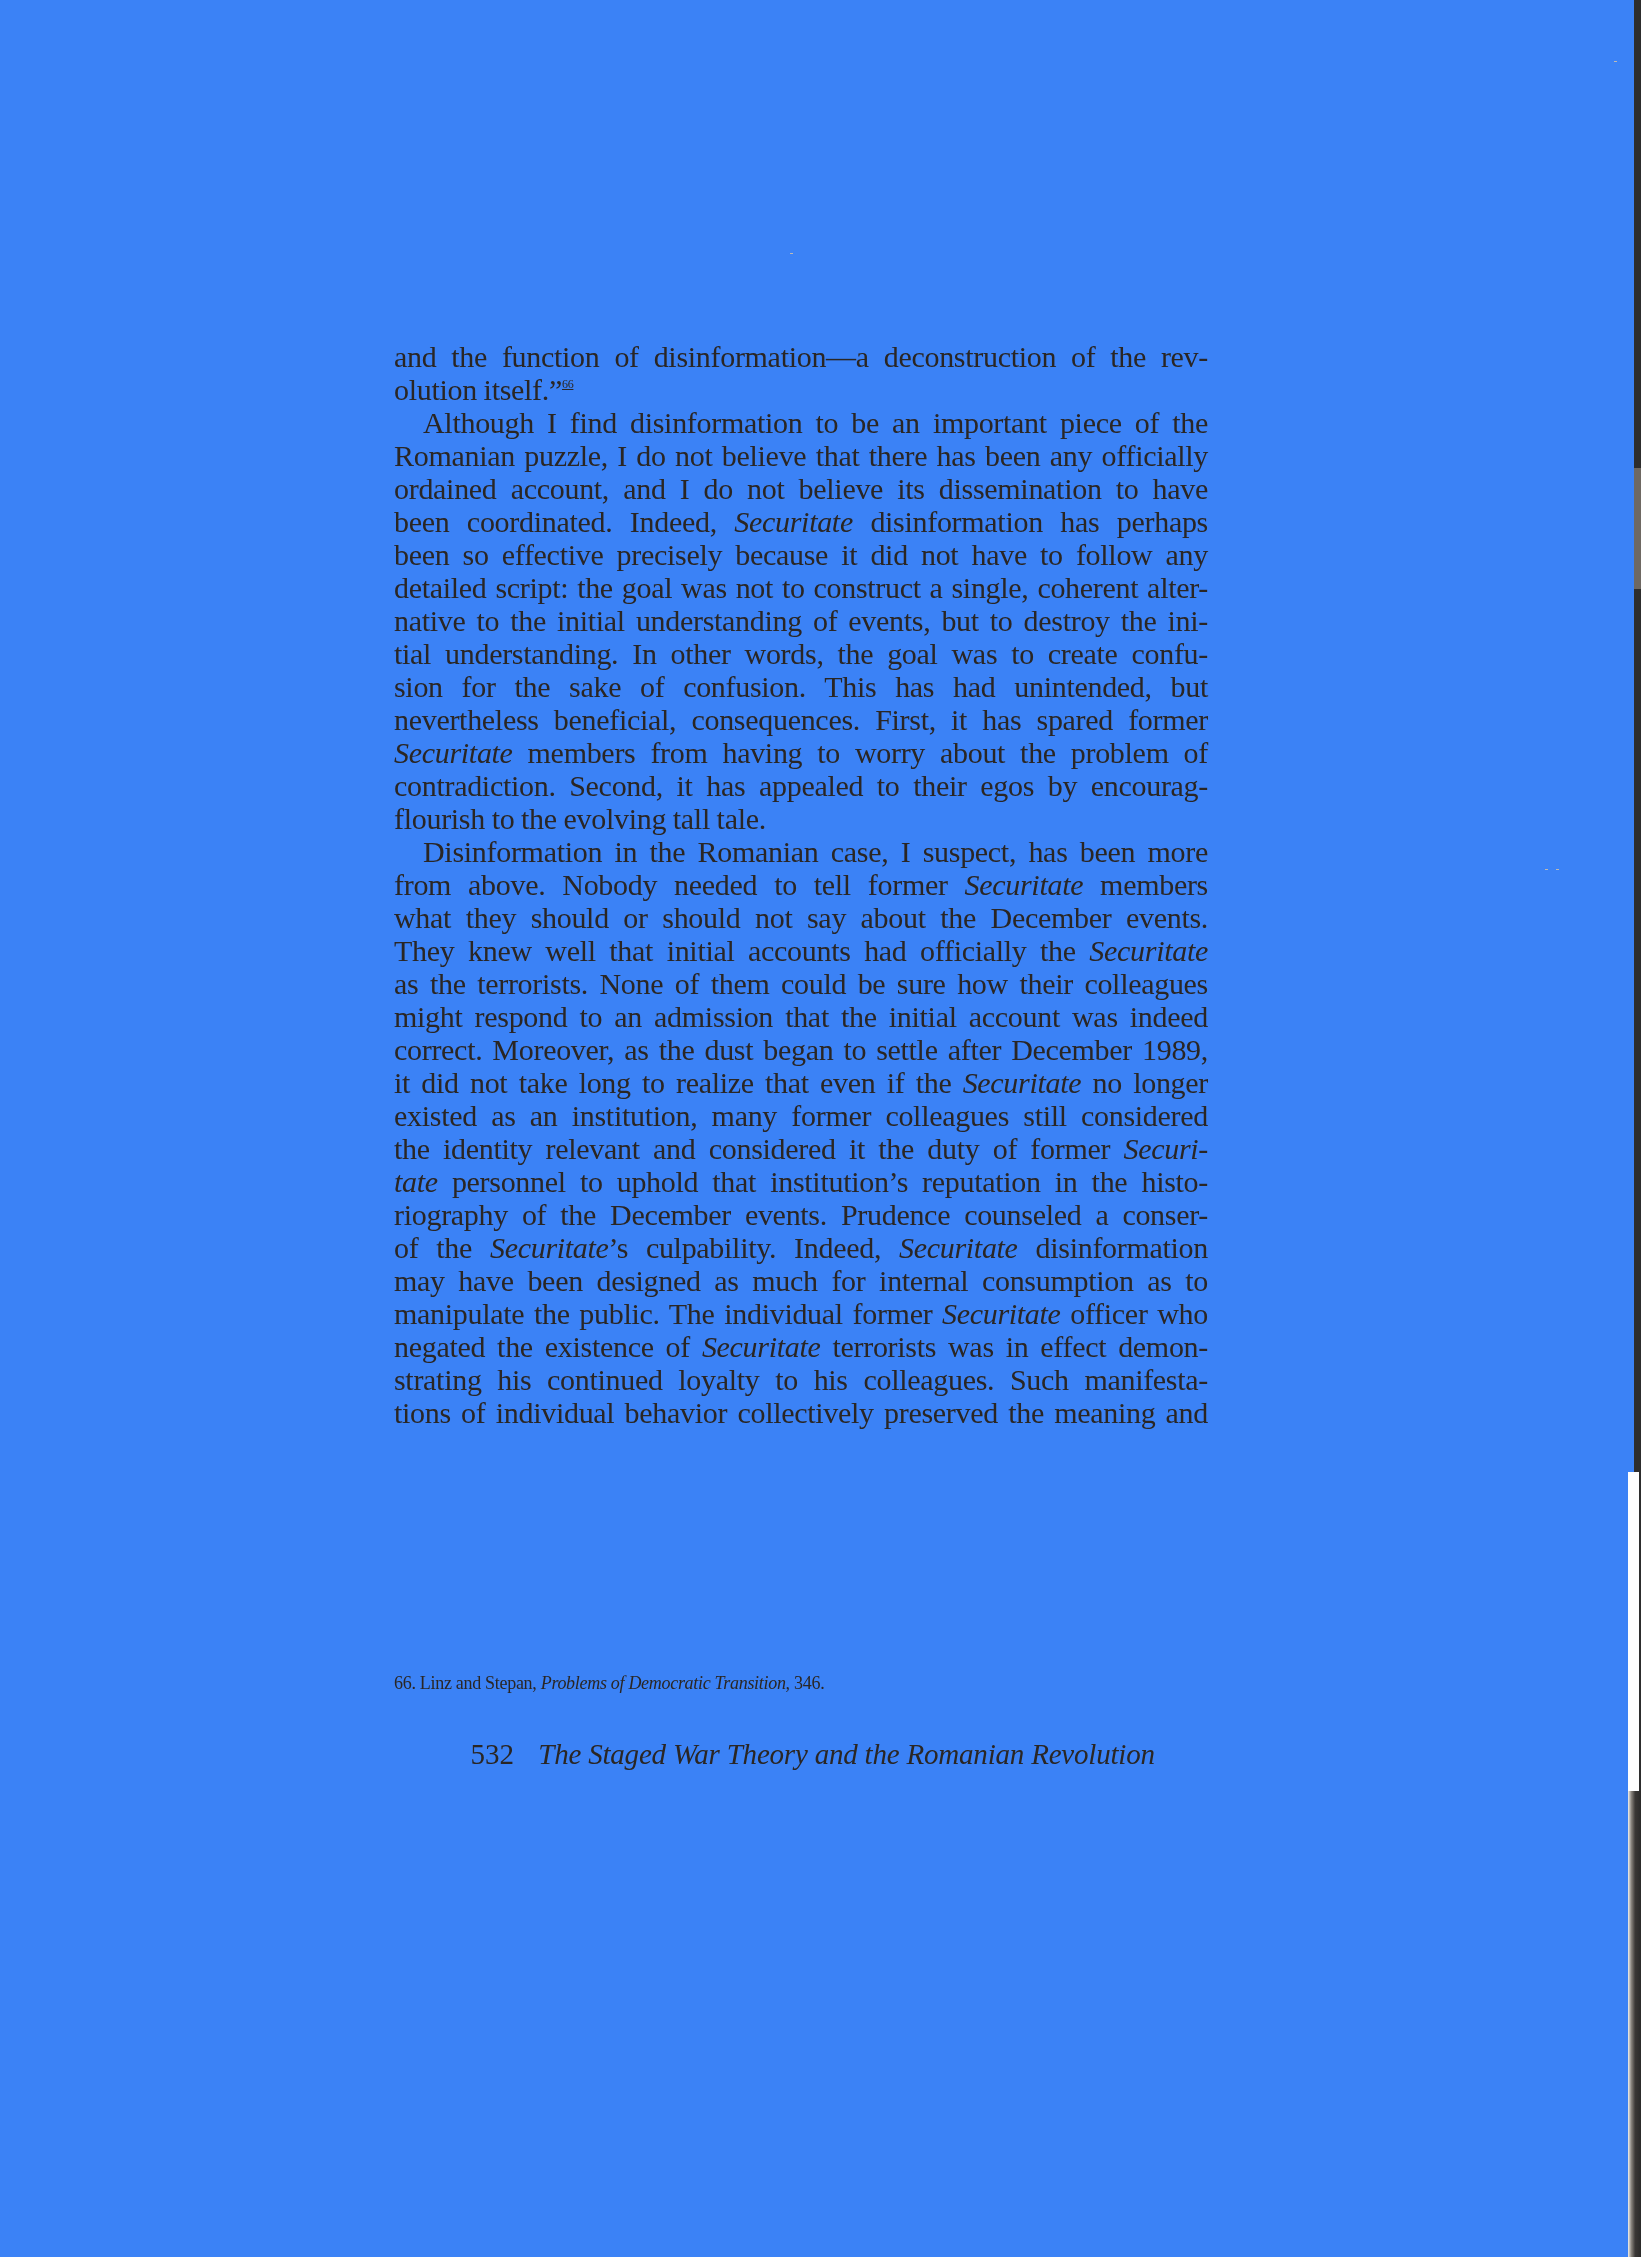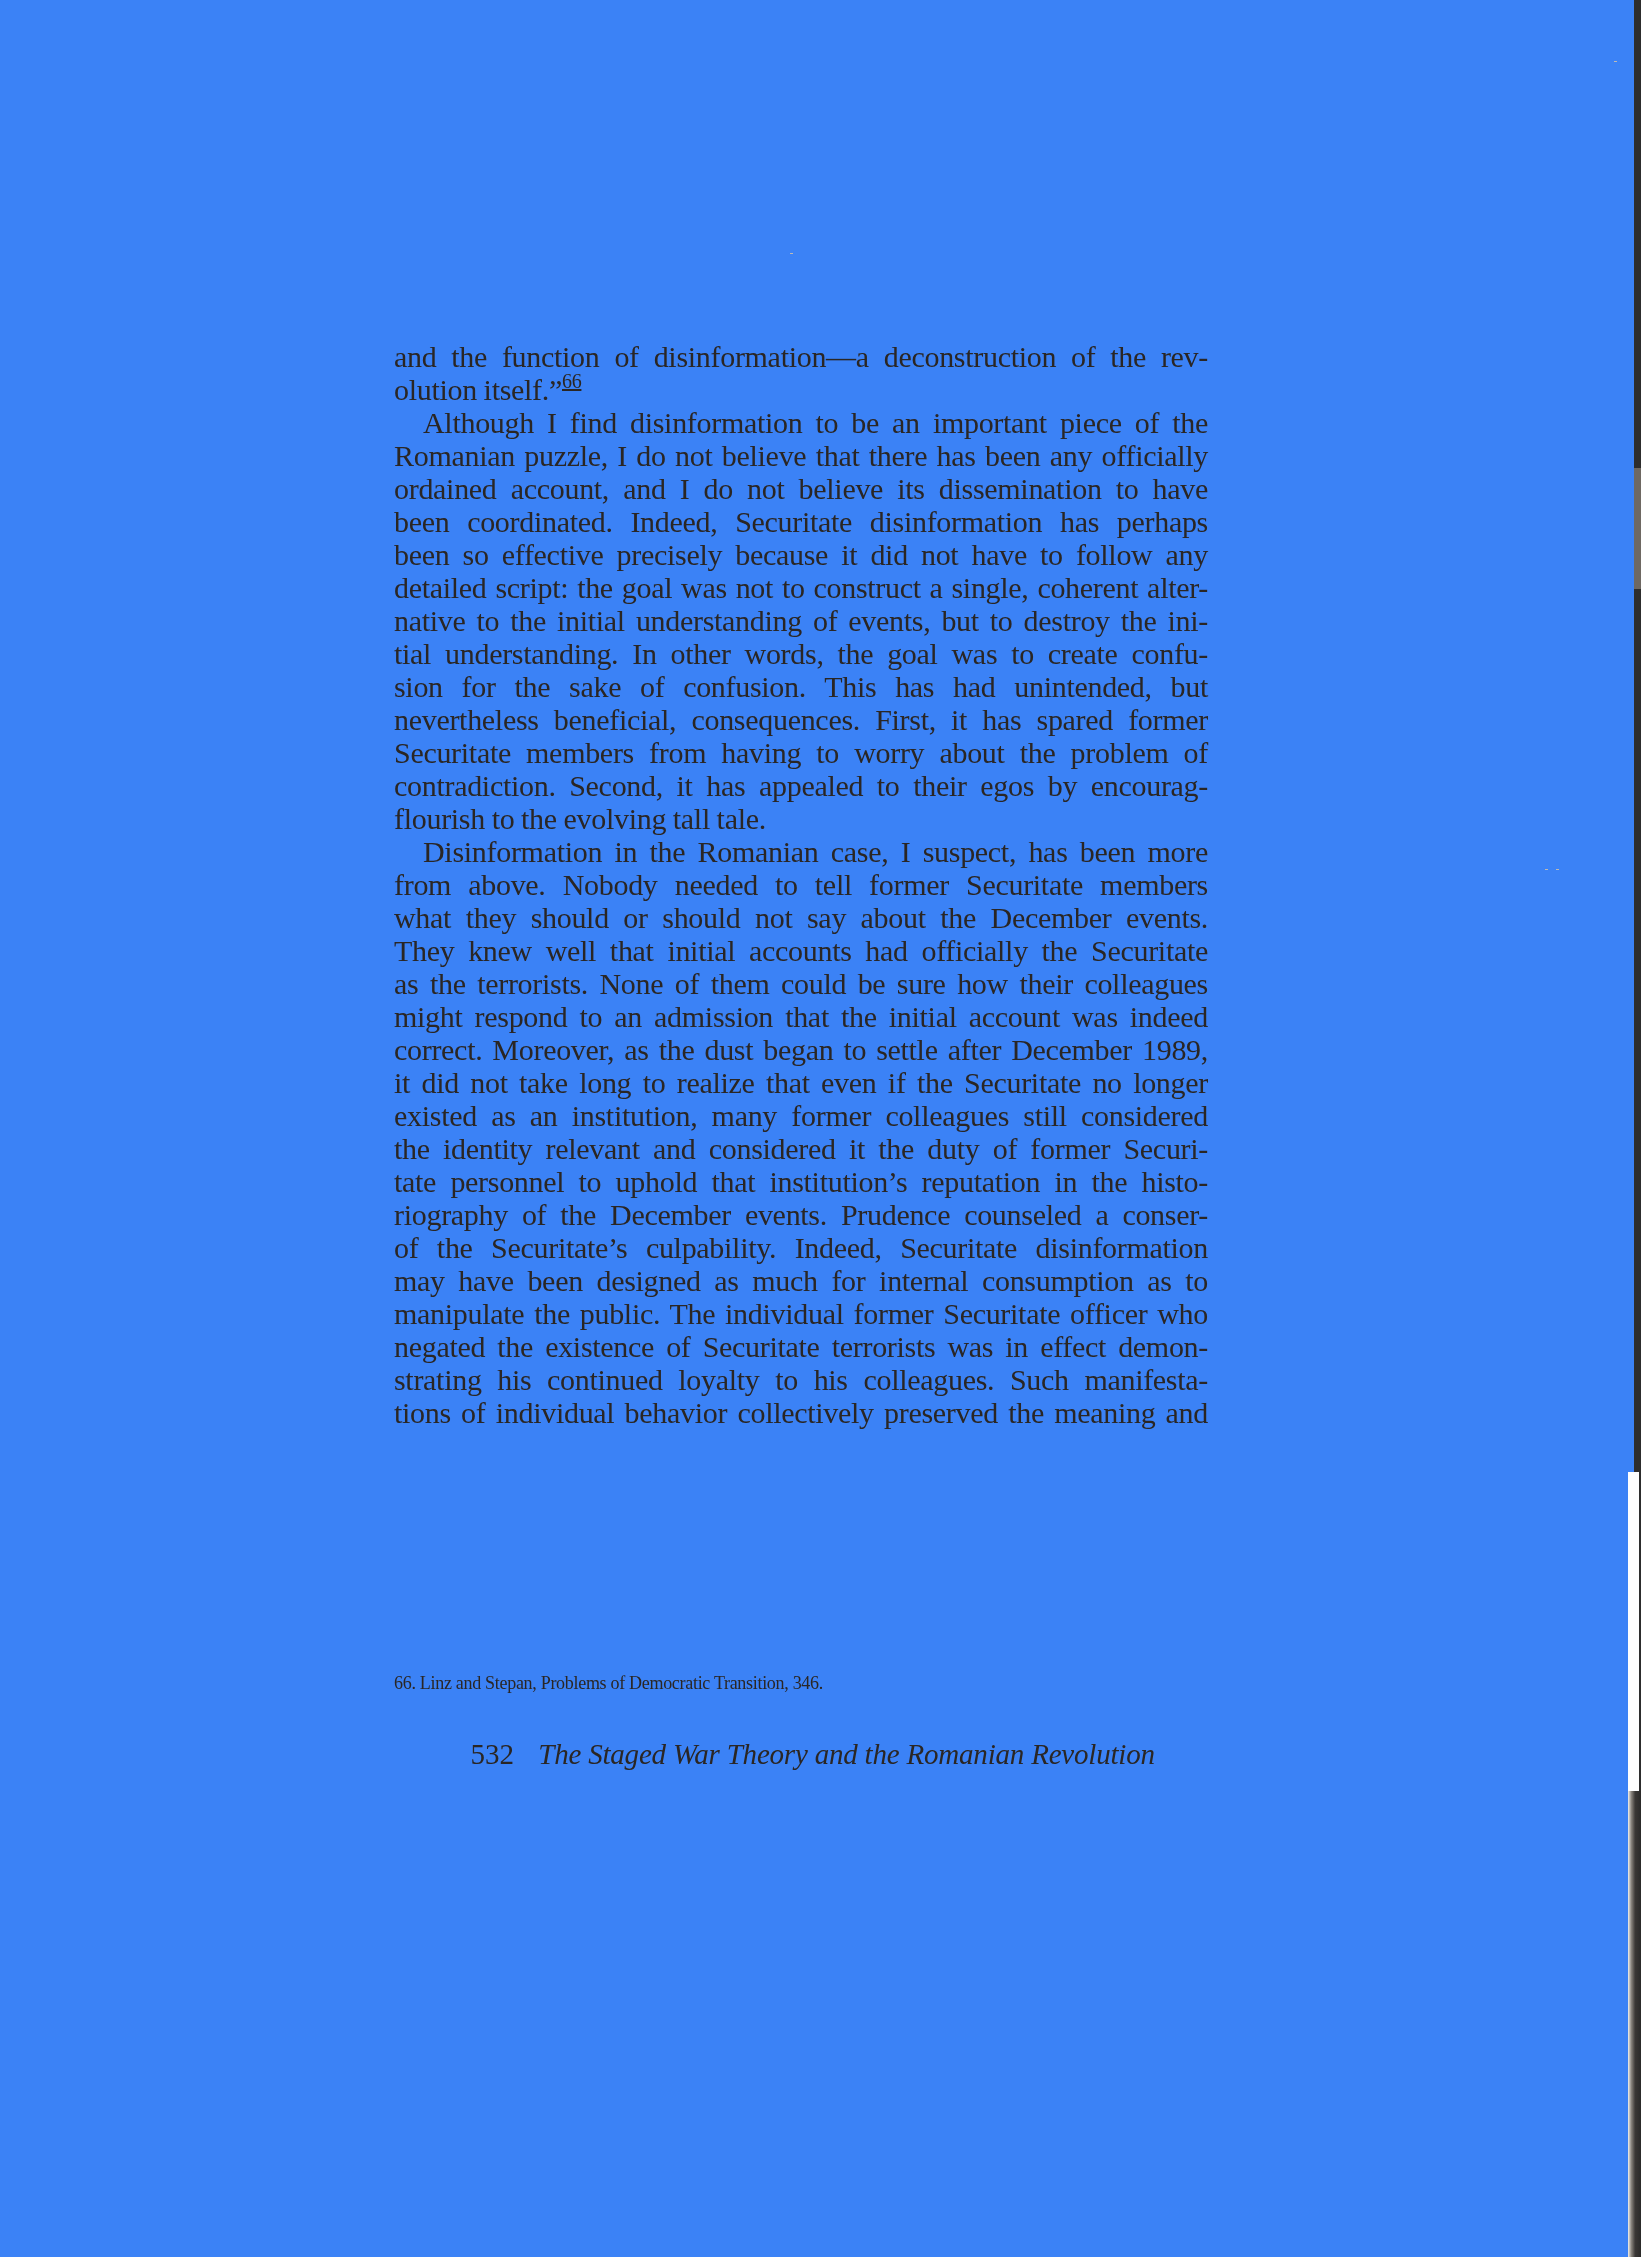--- a/index.html
+++ b/index.html
@@ -75,23 +75,24 @@
       height: 33px;
       overflow: visible;
     }
     .line.last {
       text-align-last: left;
     }
     .line.indent {
       padding-left: 29px;
     }
     em, .it {
+      font-style: italic;
     }
     sup {
-      font-size: 20px;
+      font-size: 12px;
       vertical-align: 11.6px;
       line-height: 0;
       text-decoration: underline;
     }
     .footnote {
       position: absolute;
       left: 394px;
       top: 1673px;
       font-size: 18px;
       letter-spacing: -0.3px;

